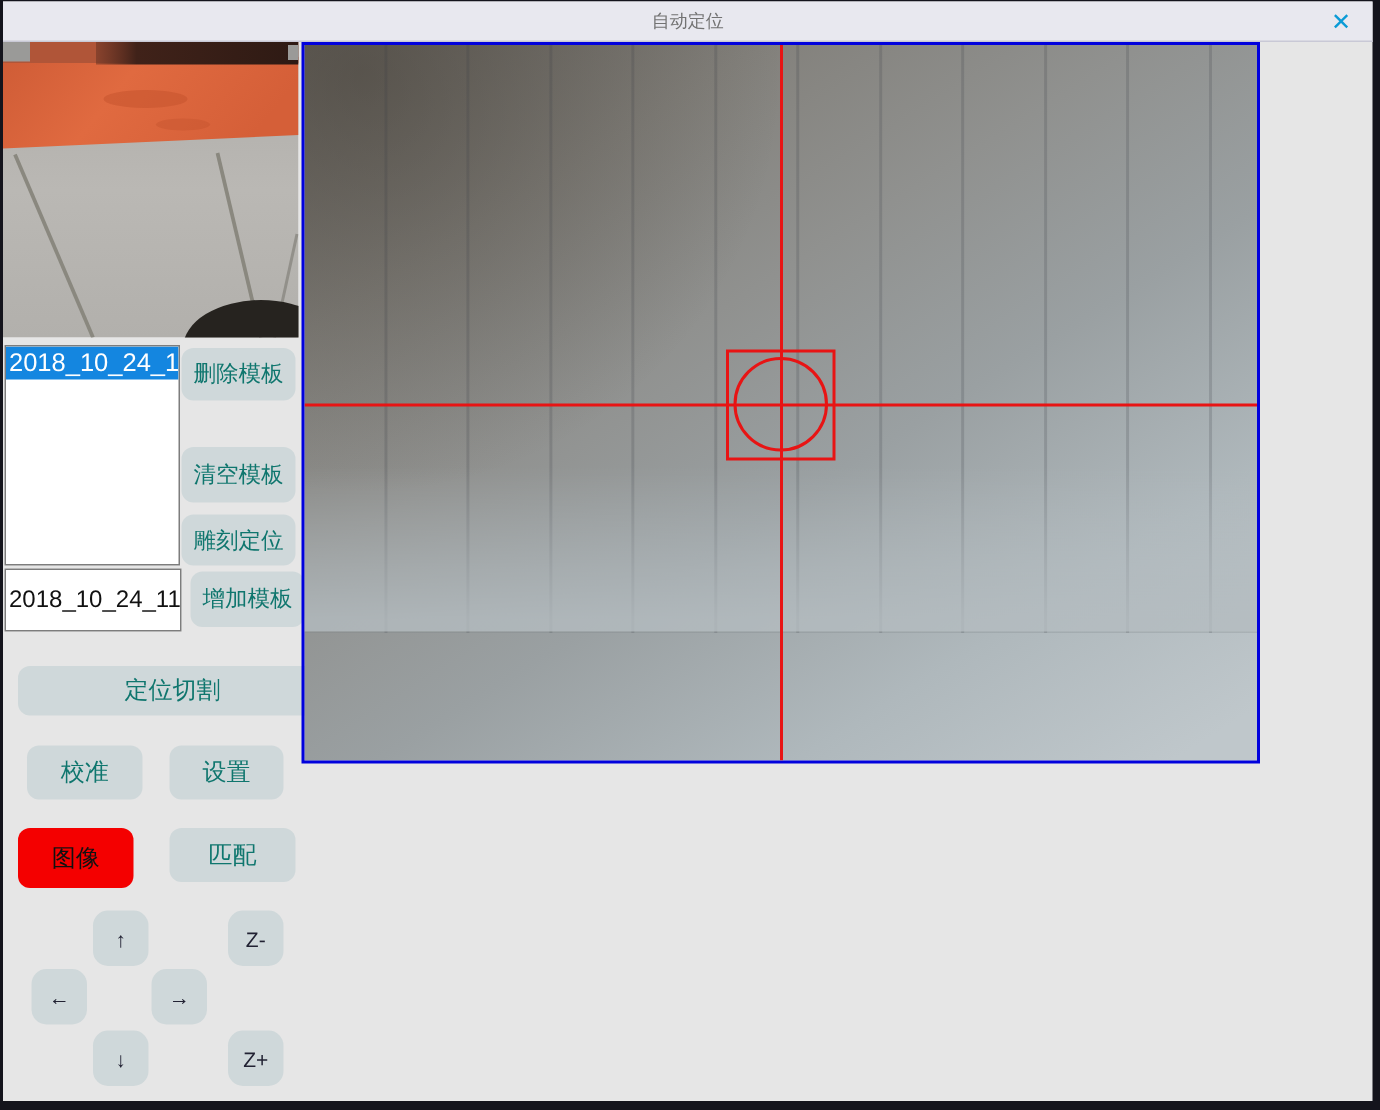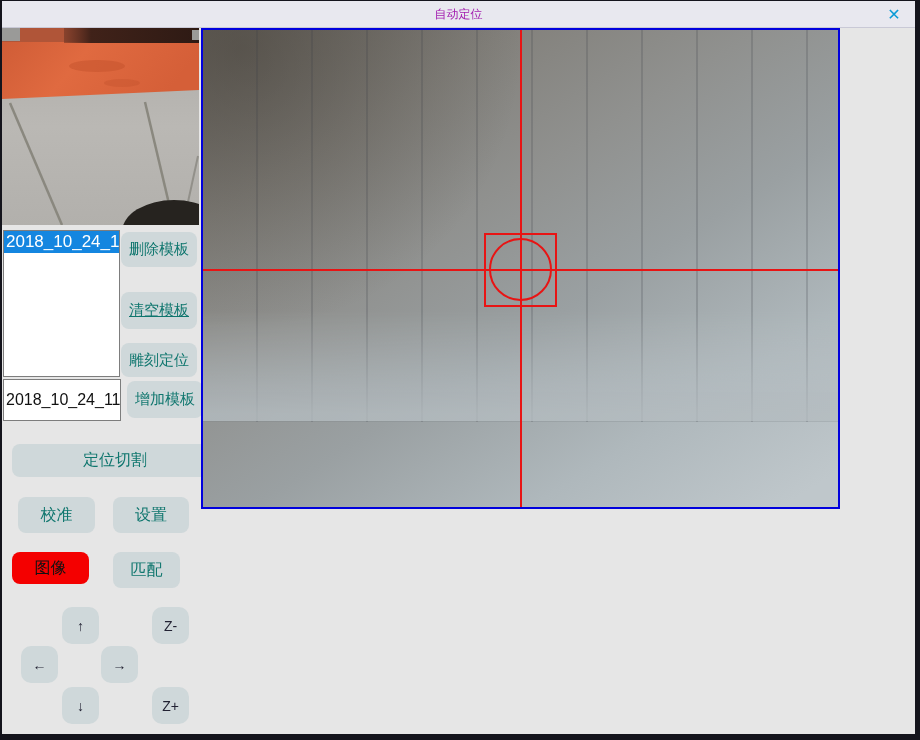--- a/index.html
+++ b/index.html
@@ -4,49 +4,49 @@
 <style>
   * { margin:0; padding:0; box-sizing:border-box; }
   html,body { width:920px; height:740px; }
   body { font-family:"Liberation Sans","DejaVu Sans",sans-serif; background:#14141c; position:relative; overflow:hidden; }
 
   #window-bg { position:absolute; left:2px; top:1px; width:913px; height:733px; background:#e6e6e6; }
 
   #title-bar { position:absolute; left:2px; top:1px; width:913px; height:27px;
     background:#e8e8ef; border-bottom:1px solid #c9c9d6;
     display:flex; align-items:center; justify-content:center; }
-  #title-text { font-size:12px; color:#a21caf; }
+  #title-text { font-size:12px; color:#737373; }
   #close-btn { position:absolute; right:8px; top:2px; width:26px; height:23px;
     display:flex; align-items:center; justify-content:center;
     color:#0a9bd6; font-weight:bold; font-size:16px; cursor:pointer; }
 
   
   #thumb { position:absolute; left:2px; top:28px; width:197px; height:197px; }
 
   
   #template-list { position:absolute; left:3px; top:230px; width:117px; height:147px;
     background:#fff; border:1px solid #7d7d7d; overflow:hidden; }
   .list-item-selected { height:22px; background:#1486e0; color:#fff;
     font-size:17px; line-height:22px; padding-left:2px; white-space:nowrap; overflow:hidden; }
   #name-input { position:absolute; left:3px; top:379px; width:118px; height:42px;
     background:#fff; border:1px solid #7d7d7d; font-size:16px; padding-left:2px;
     font-family:"Liberation Sans","DejaVu Sans",sans-serif; color:#111; }
 
   .btn { position:absolute; background:#cfd8da; border:none; border-radius:8px;
     font-size:15px; color:#0f766e; display:flex; align-items:center; justify-content:center;
     font-family:"Liberation Sans","DejaVu Sans",sans-serif; cursor:pointer; }
   #btn-delete  { left:121px; top:232px; width:76px; height:35px; }
-  #btn-clear   { left:121px; top:292px; width:76px; height:37px;text-decoration:underline; }
+  #btn-clear   { left:121px; top:298px; width:76px; height:37px; }
   #btn-engrave { left:121px; top:343px; width:76px; height:34px; }
   #btn-add     { left:127px; top:381px; width:76px; height:37px; }
   #btn-poscut  { left:12px;  top:444px; width:206px; height:33px; font-size:16px; }
   #btn-calib   { left:18px;  top:497px; width:77px; height:36px; font-size:16px; }
   #btn-settings{ left:113px; top:497px; width:76px; height:36px; font-size:16px;text-align:center; }
-  #btn-image   { left:12px;  top:552px; width:77px; height:32px; font-size:16px; background:#f40000; color:#111; }
-  #btn-match   { left:113px; top:552px; width:67px; height:36px; font-size:16px; }
+  #btn-image   { left:12px;  top:552px; width:77px; height:40px; font-size:16px; background:#f40000; color:#111; }
+  #btn-match   { left:113px; top:552px; width:84px; height:36px; font-size:16px; }
 
   .jog { width:37px; height:37px; border-radius:10px; font-size:14px; color:#223; }
   #jog-up    { left:62px;  top:607px; }
   #jog-zminus{ left:152px; top:607px; }
   #jog-left  { left:21px;  top:646px; }
   #jog-right { left:101px; top:646px; }
   #jog-down  { left:62px;  top:687px; }
   #jog-zplus { left:152px; top:687px; }
 
   

